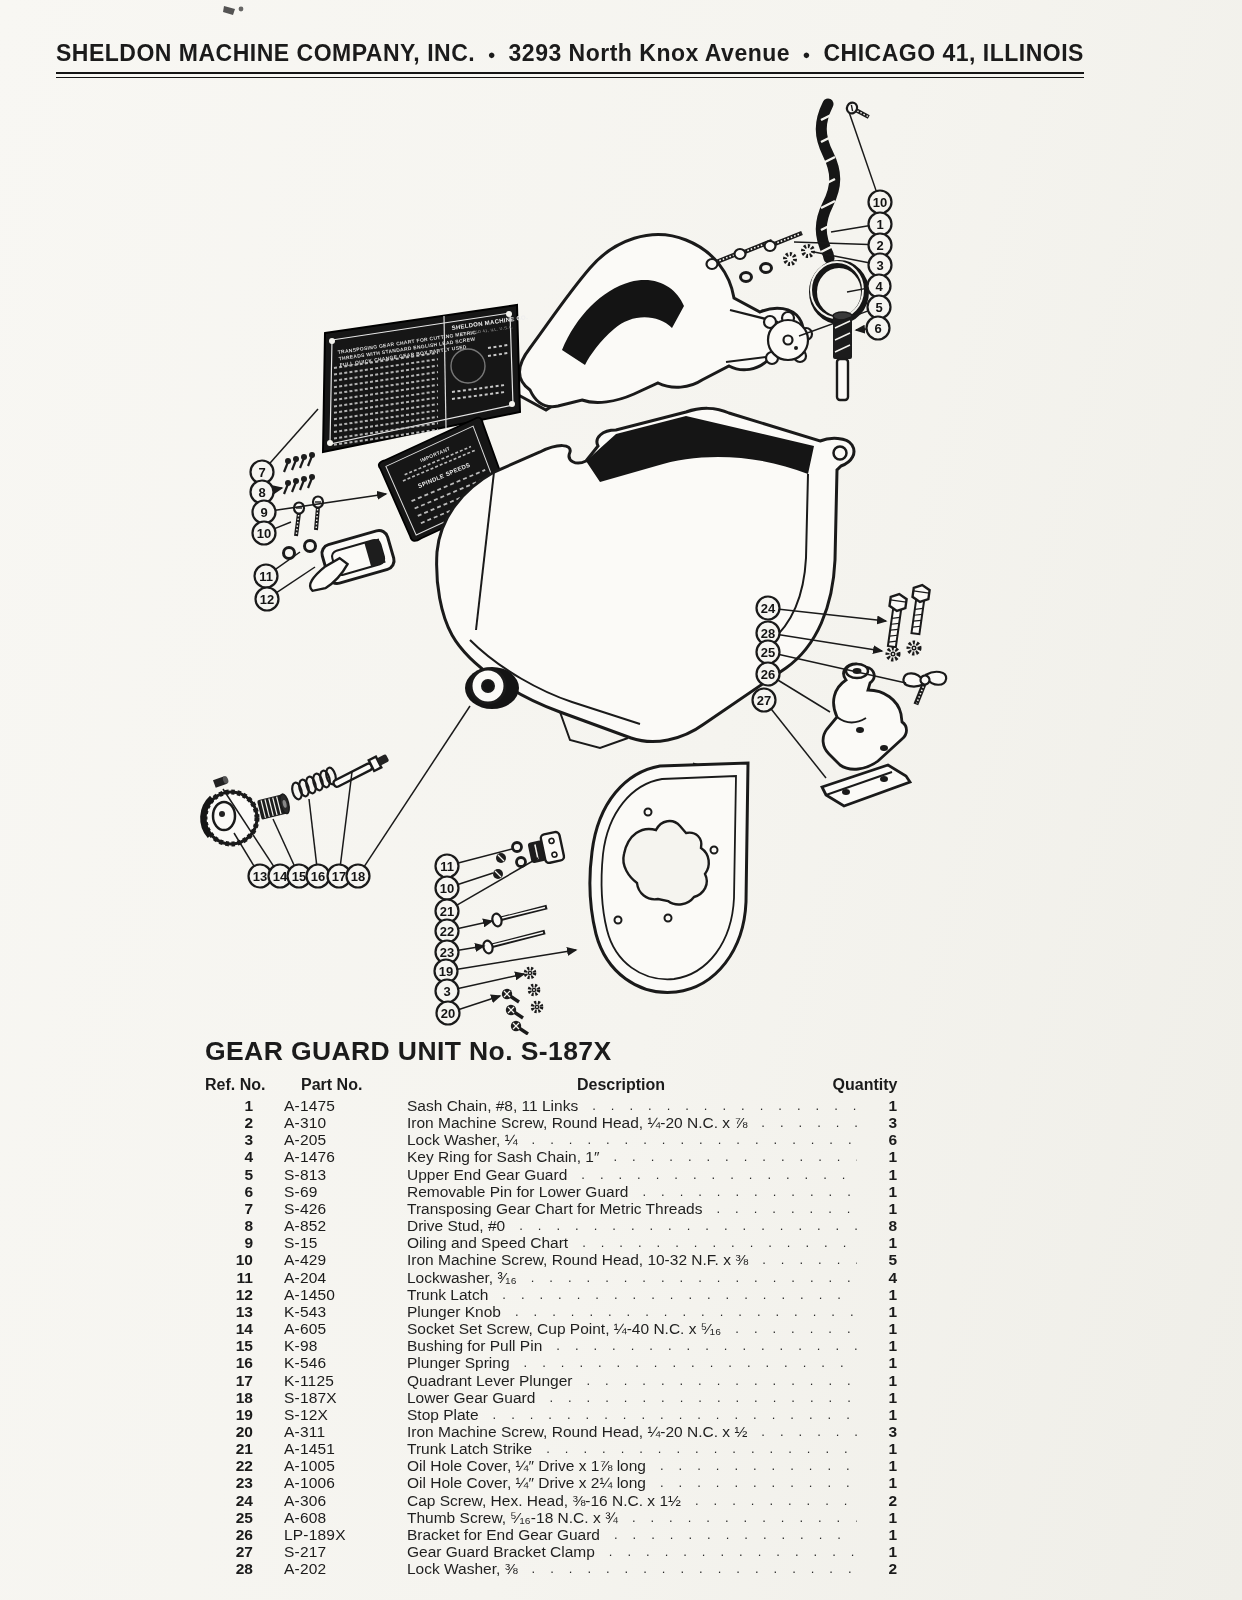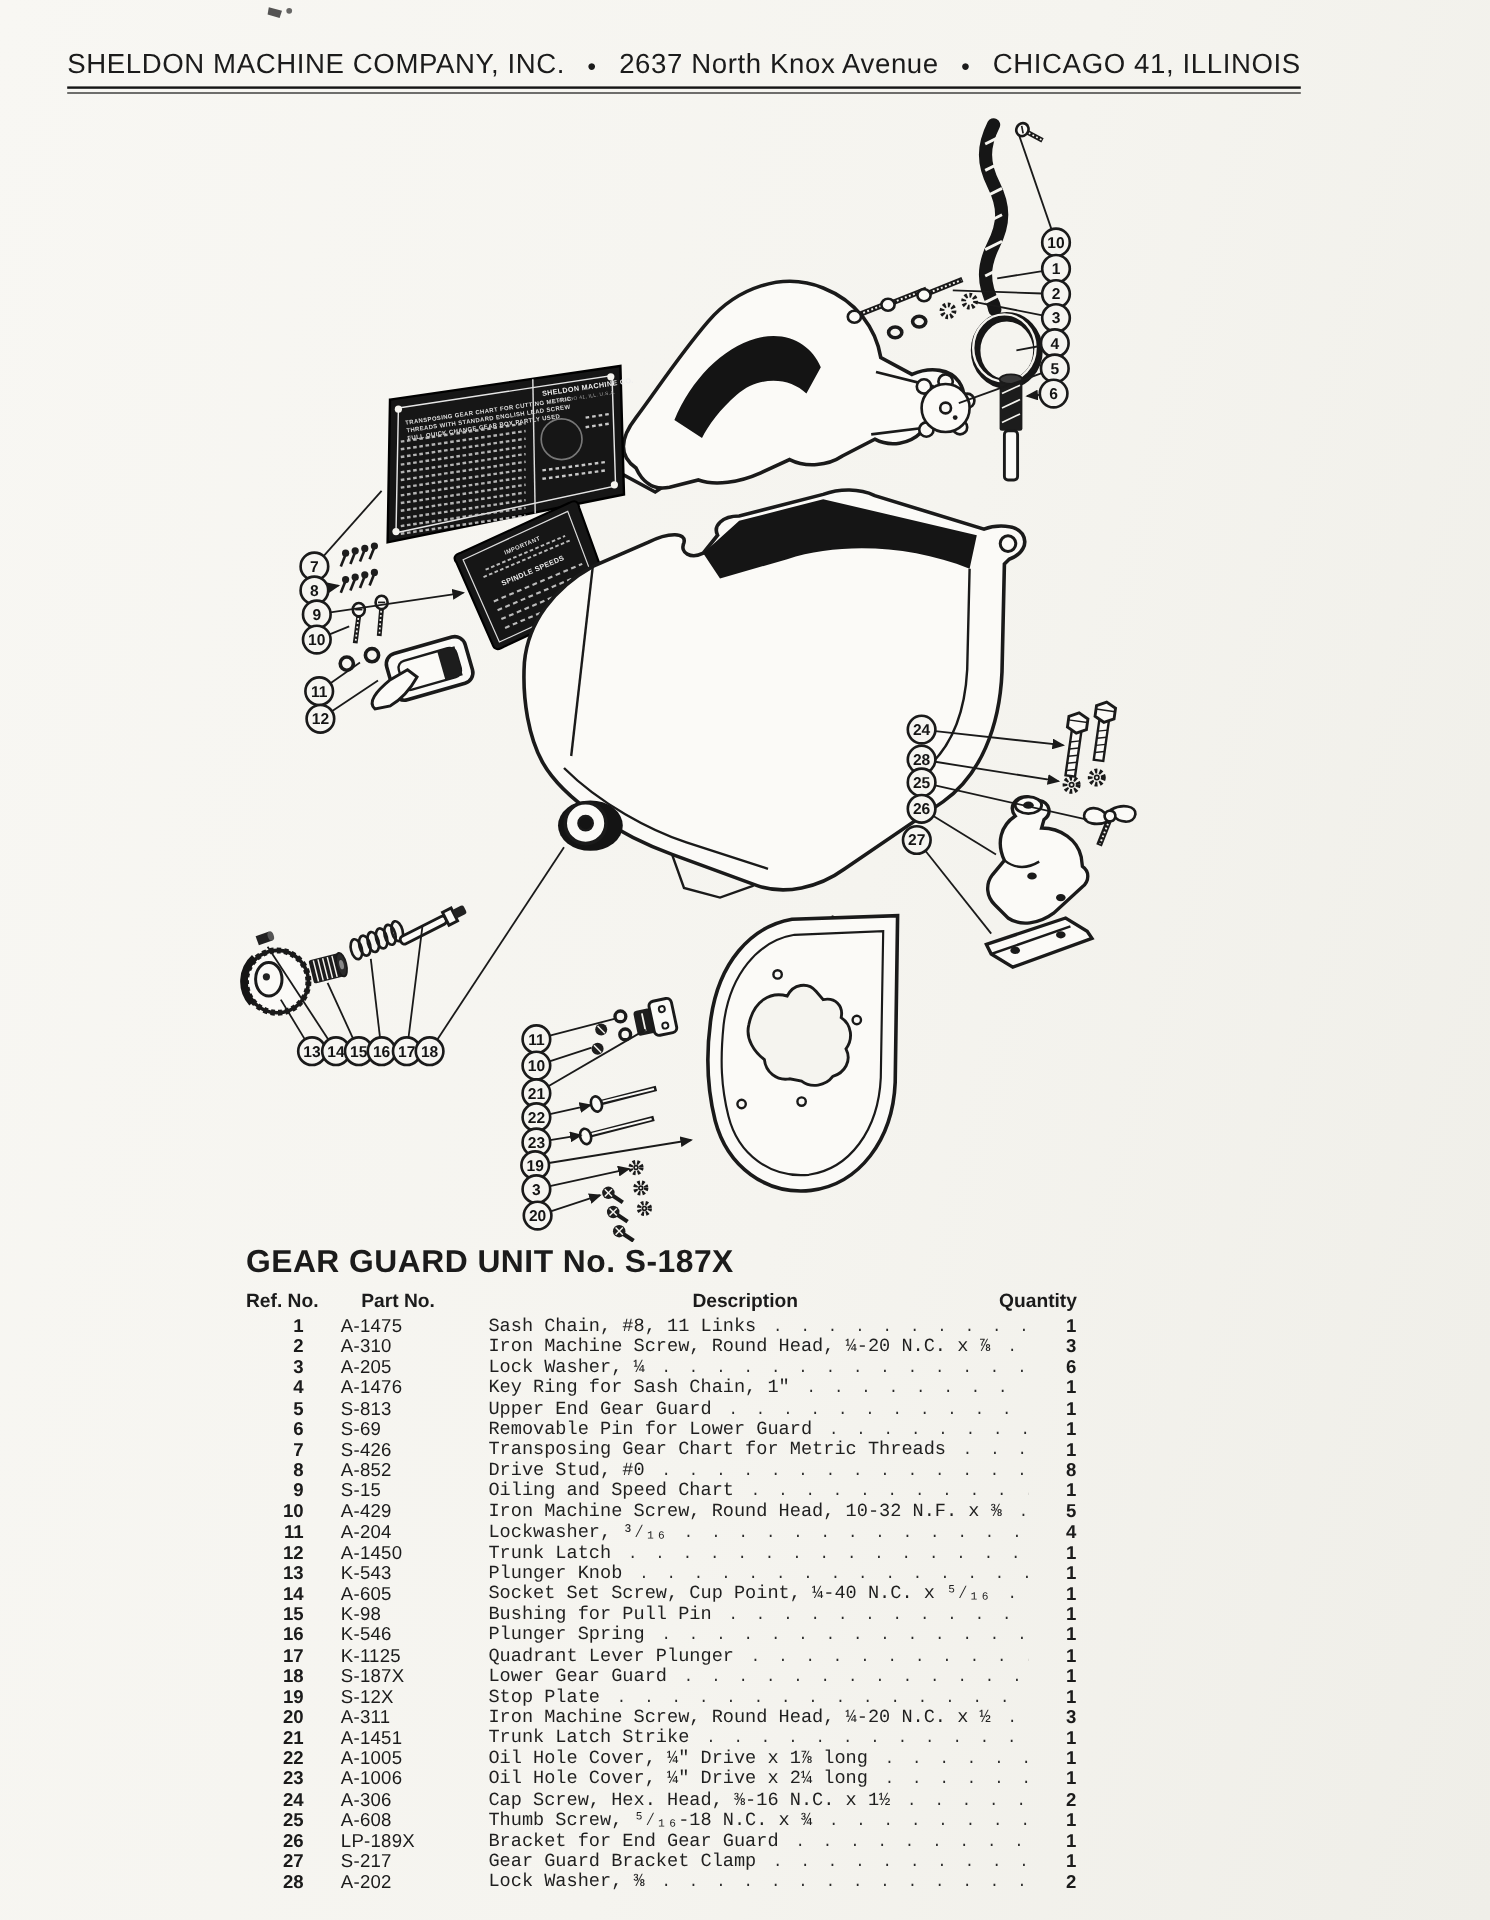--- a/index.html
+++ b/index.html
@@ -2,55 +2,55 @@
 <html><head>
 <meta charset="utf-8">
 <style>
   html,body{margin:0;padding:0;background:#cfcdc8;}
   .page{position:relative;width:1242px;height:1600px;margin:0 auto;overflow:hidden;
         background:linear-gradient(105deg,#f8f7f3 0%,#f5f4ef 55%,#efeee8 100%);
         color:#1b1b1b;font-family:"Liberation Sans",sans-serif;}
   
   .hdr{position:absolute;top:40px;left:56px;width:1028px;}
   .hdr-line{display:flex;align-items:center;justify-content:space-between;
-            font-weight:normal;font-size:23px;letter-spacing:.5px;white-space:nowrap;}
+            font-weight:bold;font-size:23px;letter-spacing:.5px;white-space:nowrap;}
   .hdr .bullet{font-size:13px;transform:translateY(1px);}
   .hdr-rule{margin-top:5px;height:3px;border-top:2.5px solid #151515;border-bottom:1.3px solid #151515;}
   
   svg.diagram{position:absolute;top:0;left:0;}
   .callout-num{font:bold 13px "Liberation Sans",sans-serif;fill:#141414;}
   .plate-txt{font:bold 5px "Liberation Sans",sans-serif;fill:#ddd;letter-spacing:.3px;}
   .plate-txt.big{font-size:6px;fill:#eee;}
   .plate-txt.dim{font-weight:normal;font-size:4px;fill:#aaa;}
   
   .parts{position:absolute;top:1036px;left:205px;width:716px;}
   .parts h1{margin:0 0 9px;text-align:left;font-size:26.5px;letter-spacing:.4px;}
   .cols{display:grid;grid-template-columns:96px 132px 1fr 112px;font-weight:bold;font-size:16px;margin-bottom:3px;}
   .cols .c-desc{text-align:center;}
   .cols .c-qty{text-align:center;}
   .row{display:grid;grid-template-columns:48px 154px 1fr 64px;line-height:17.15px;font-size:15.5px;}
   .row .ref{text-align:right;font-weight:bold;}
   .row .part{padding-left:31px;font-weight:normal;letter-spacing:.2px;}
   .row .mid{display:flex;align-items:flex-end;overflow:hidden;
-            font-family:Liberation Mono, monospace;font-size:15.5px;color:#1f1f1f;}
+            font-family:Liberation Sans, sans-serif;font-size:15.5px;color:#1f1f1f;}
   .row .desc{white-space:nowrap;}
   .row .dots{flex:1 1 auto;overflow:hidden;white-space:nowrap;letter-spacing:15px;
              margin-left:14px;font-size:13px;opacity:.95;}
   .row .qty{text-align:right;font-weight:bold;padding-right:24px;}
 </style>
 </head>
 <body>
 
 <div class="page">
 
   <div class="hdr">
     <div class="hdr-line">
       <span>SHELDON MACHINE COMPANY, INC.</span>
       <span class="bullet">●</span>
-      <span>2637 North Knox Avenue</span>
+      <span>3293 North Knox Avenue</span>
       <span class="bullet">●</span>
       <span>CHICAGO 41, ILLINOIS</span>
     </div>
     <div class="hdr-rule"></div>
   </div>
 
   <svg class="diagram" width="1242" height="1035" viewBox="0 0 1242 1035">
     <defs>
       <marker id="arrowhead" markerWidth="8" markerHeight="6" refX="6" refY="3" orient="auto">
         <path d="M0,0 L7,3 L0,6 Z" fill="#1a1a1a"></path>

